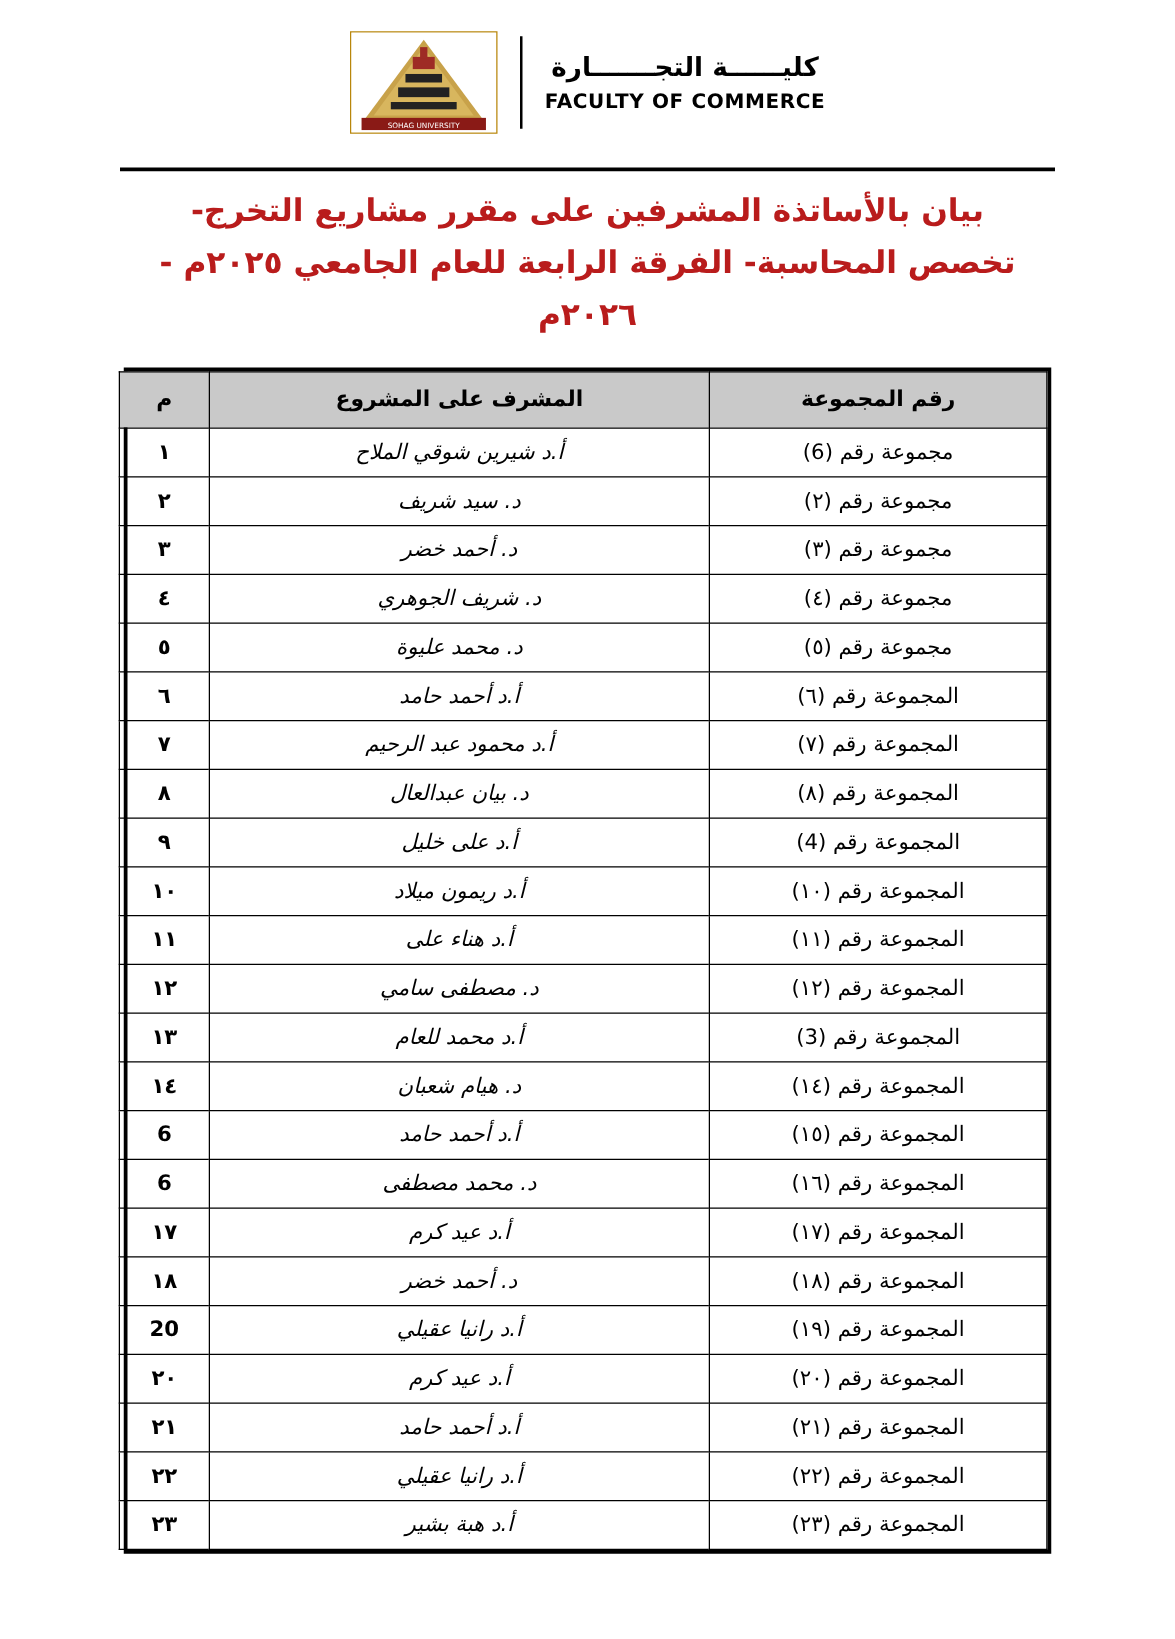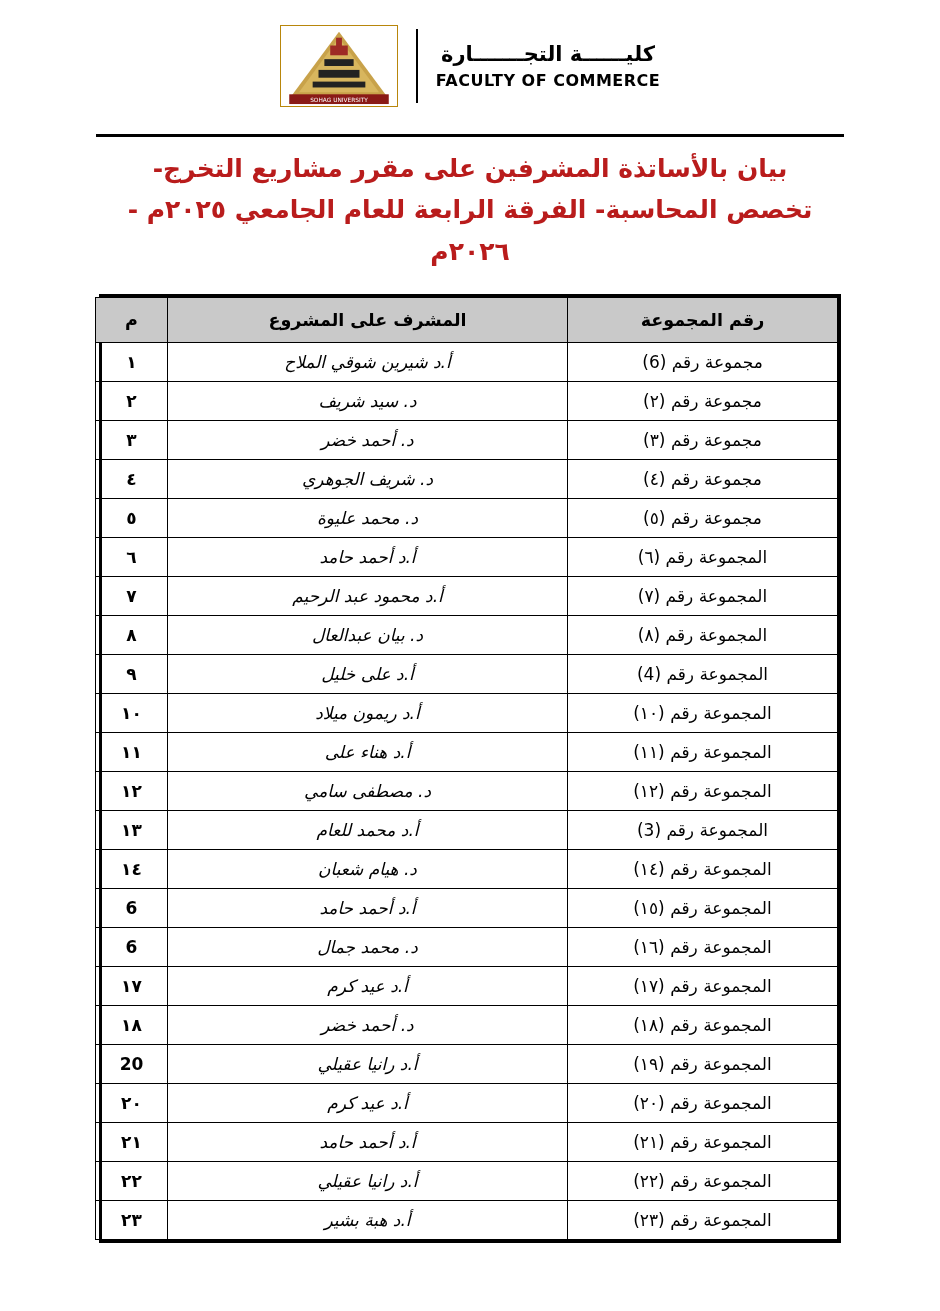--- a/index.html
+++ b/index.html
@@ -249,21 +249,21 @@
             <td class="super">د. هيام شعبان</td>
             <td class="num">١٤</td>
           </tr>
           <tr>
             <td class="group">المجموعة رقم (١٥)</td>
             <td class="super">أ.د أحمد حامد</td>
             <td class="num">6</td>
           </tr>
           <tr>
             <td class="group">المجموعة رقم (١٦)</td>
-            <td class="super">د. محمد جمال</td>
+            <td class="super">د. محمد مصطفى</td>
             <td class="num">6</td>
           </tr>
           <tr>
             <td class="group">المجموعة رقم (١٧)</td>
             <td class="super">أ.د عيد كرم</td>
             <td class="num">١٧</td>
           </tr>
           <tr>
             <td class="group">المجموعة رقم (١٨)</td>
             <td class="super">د. أحمد خضر</td>

